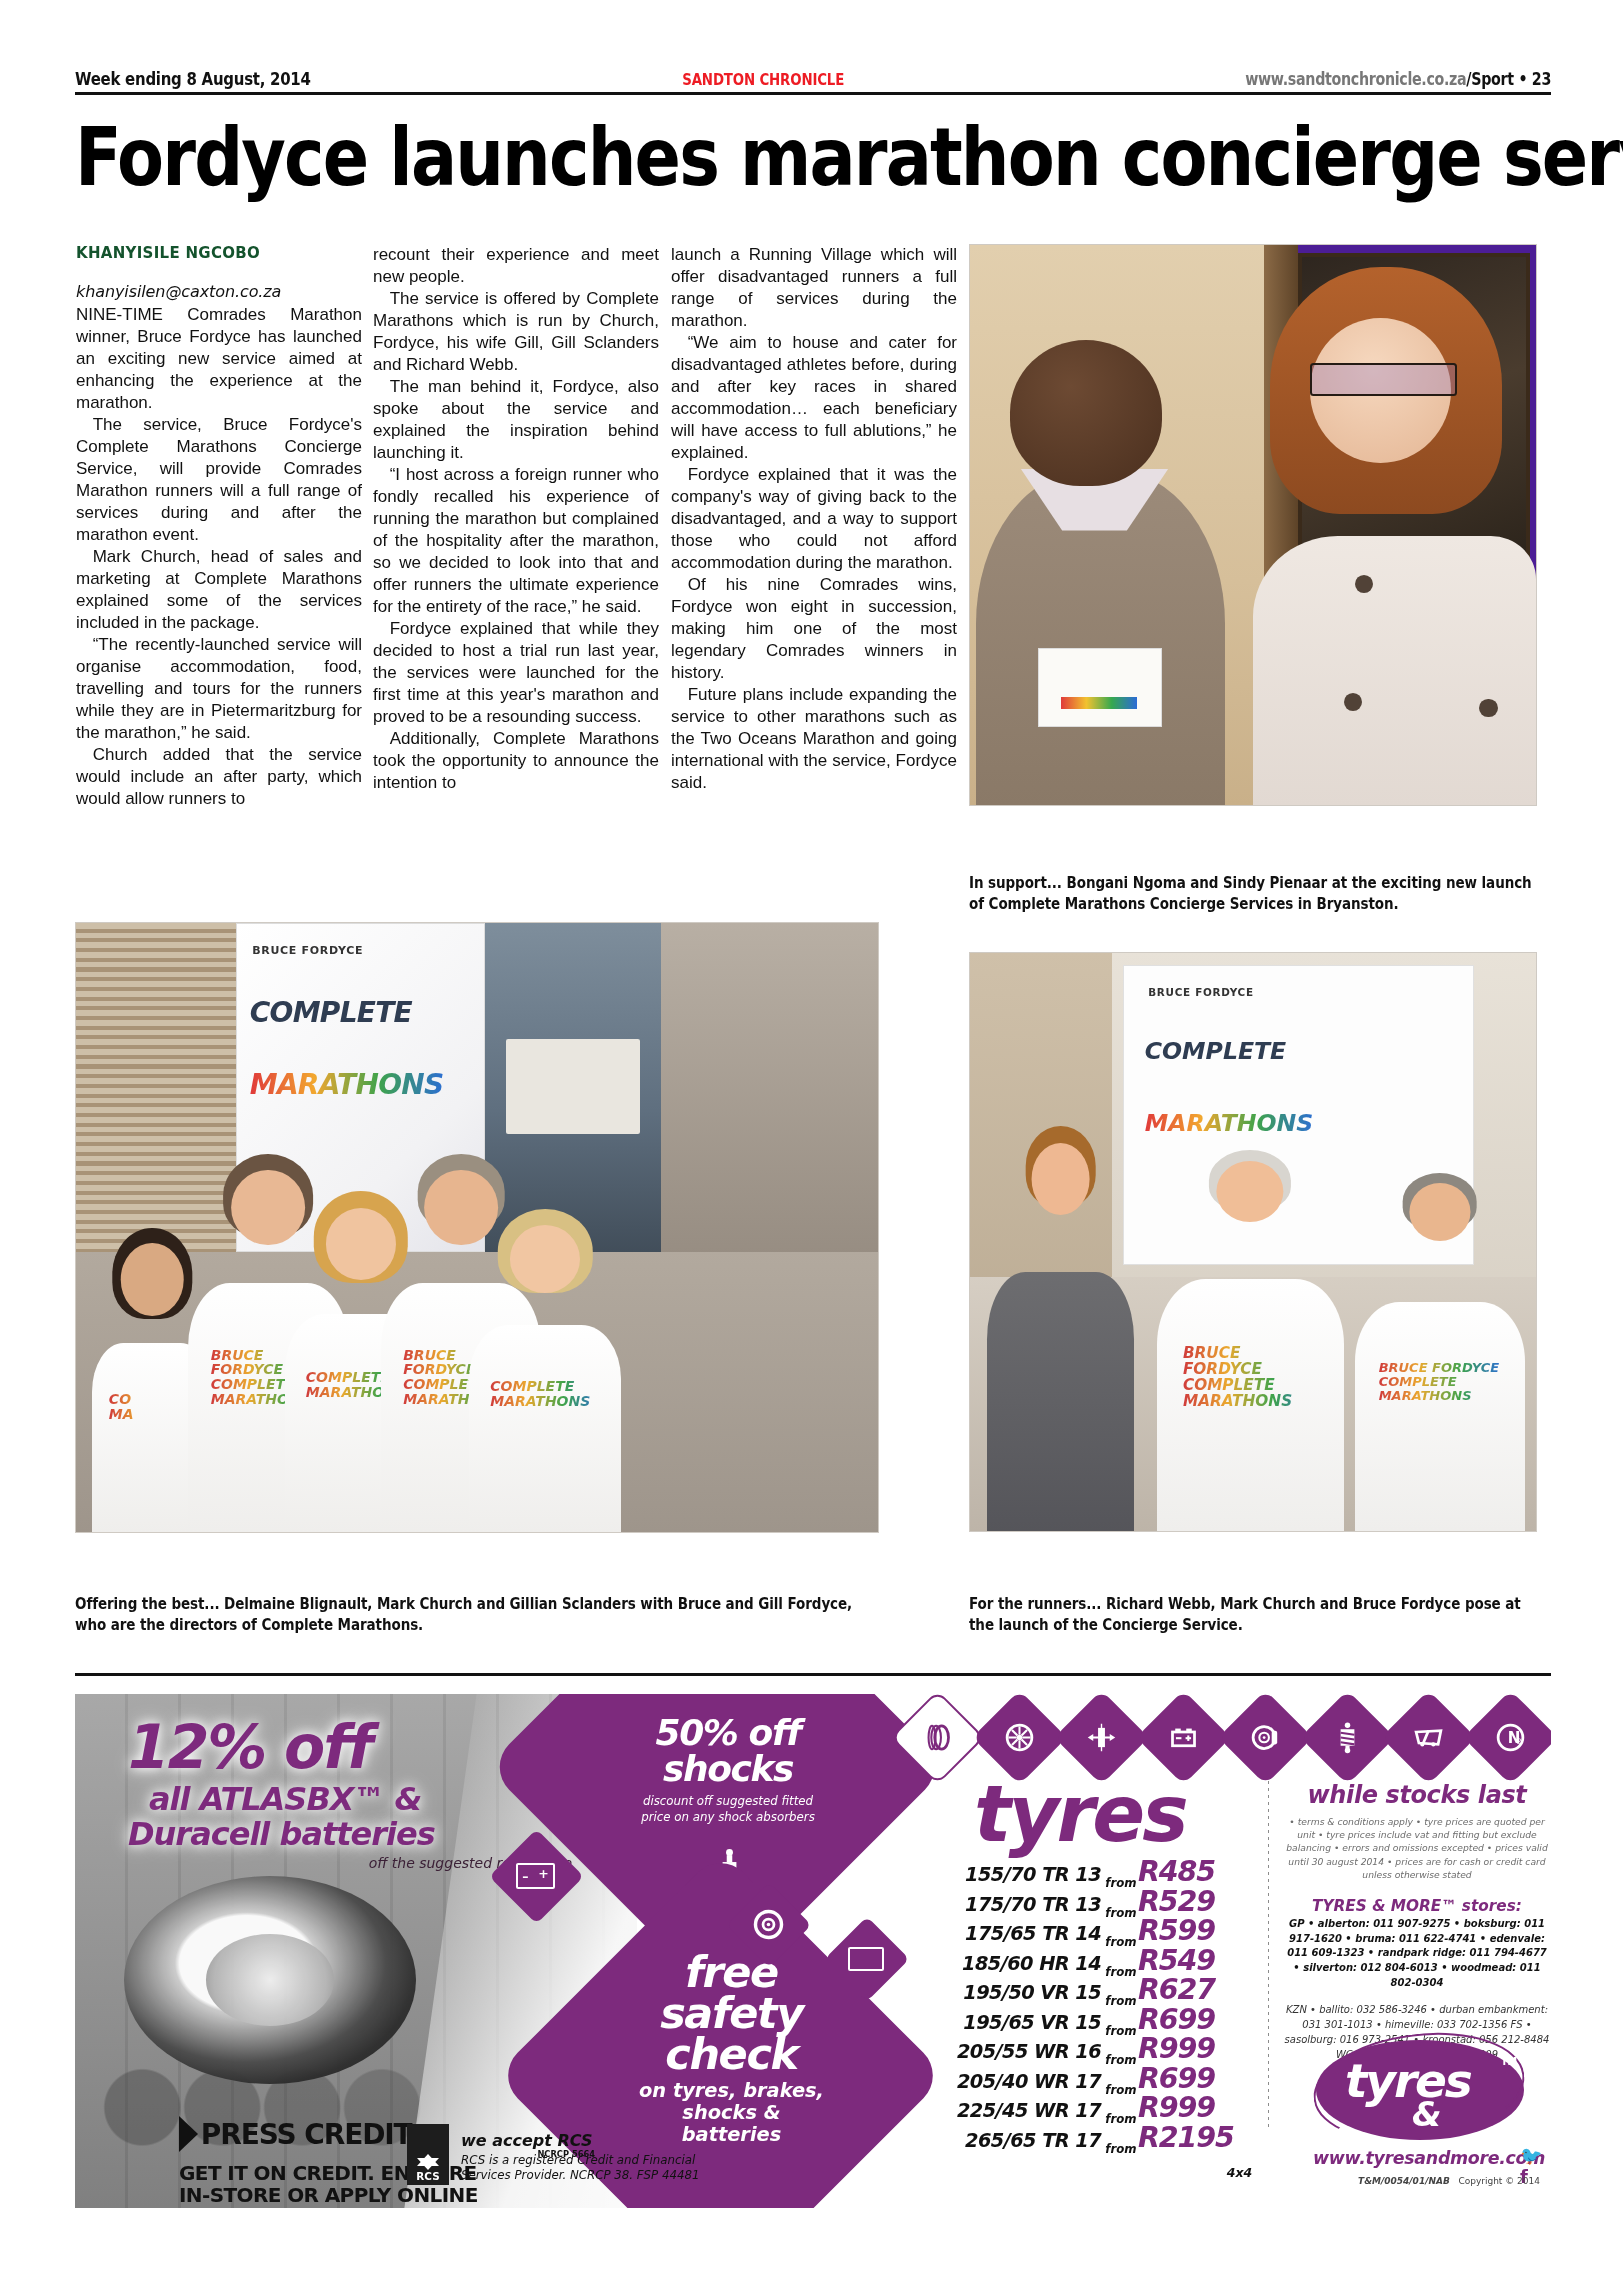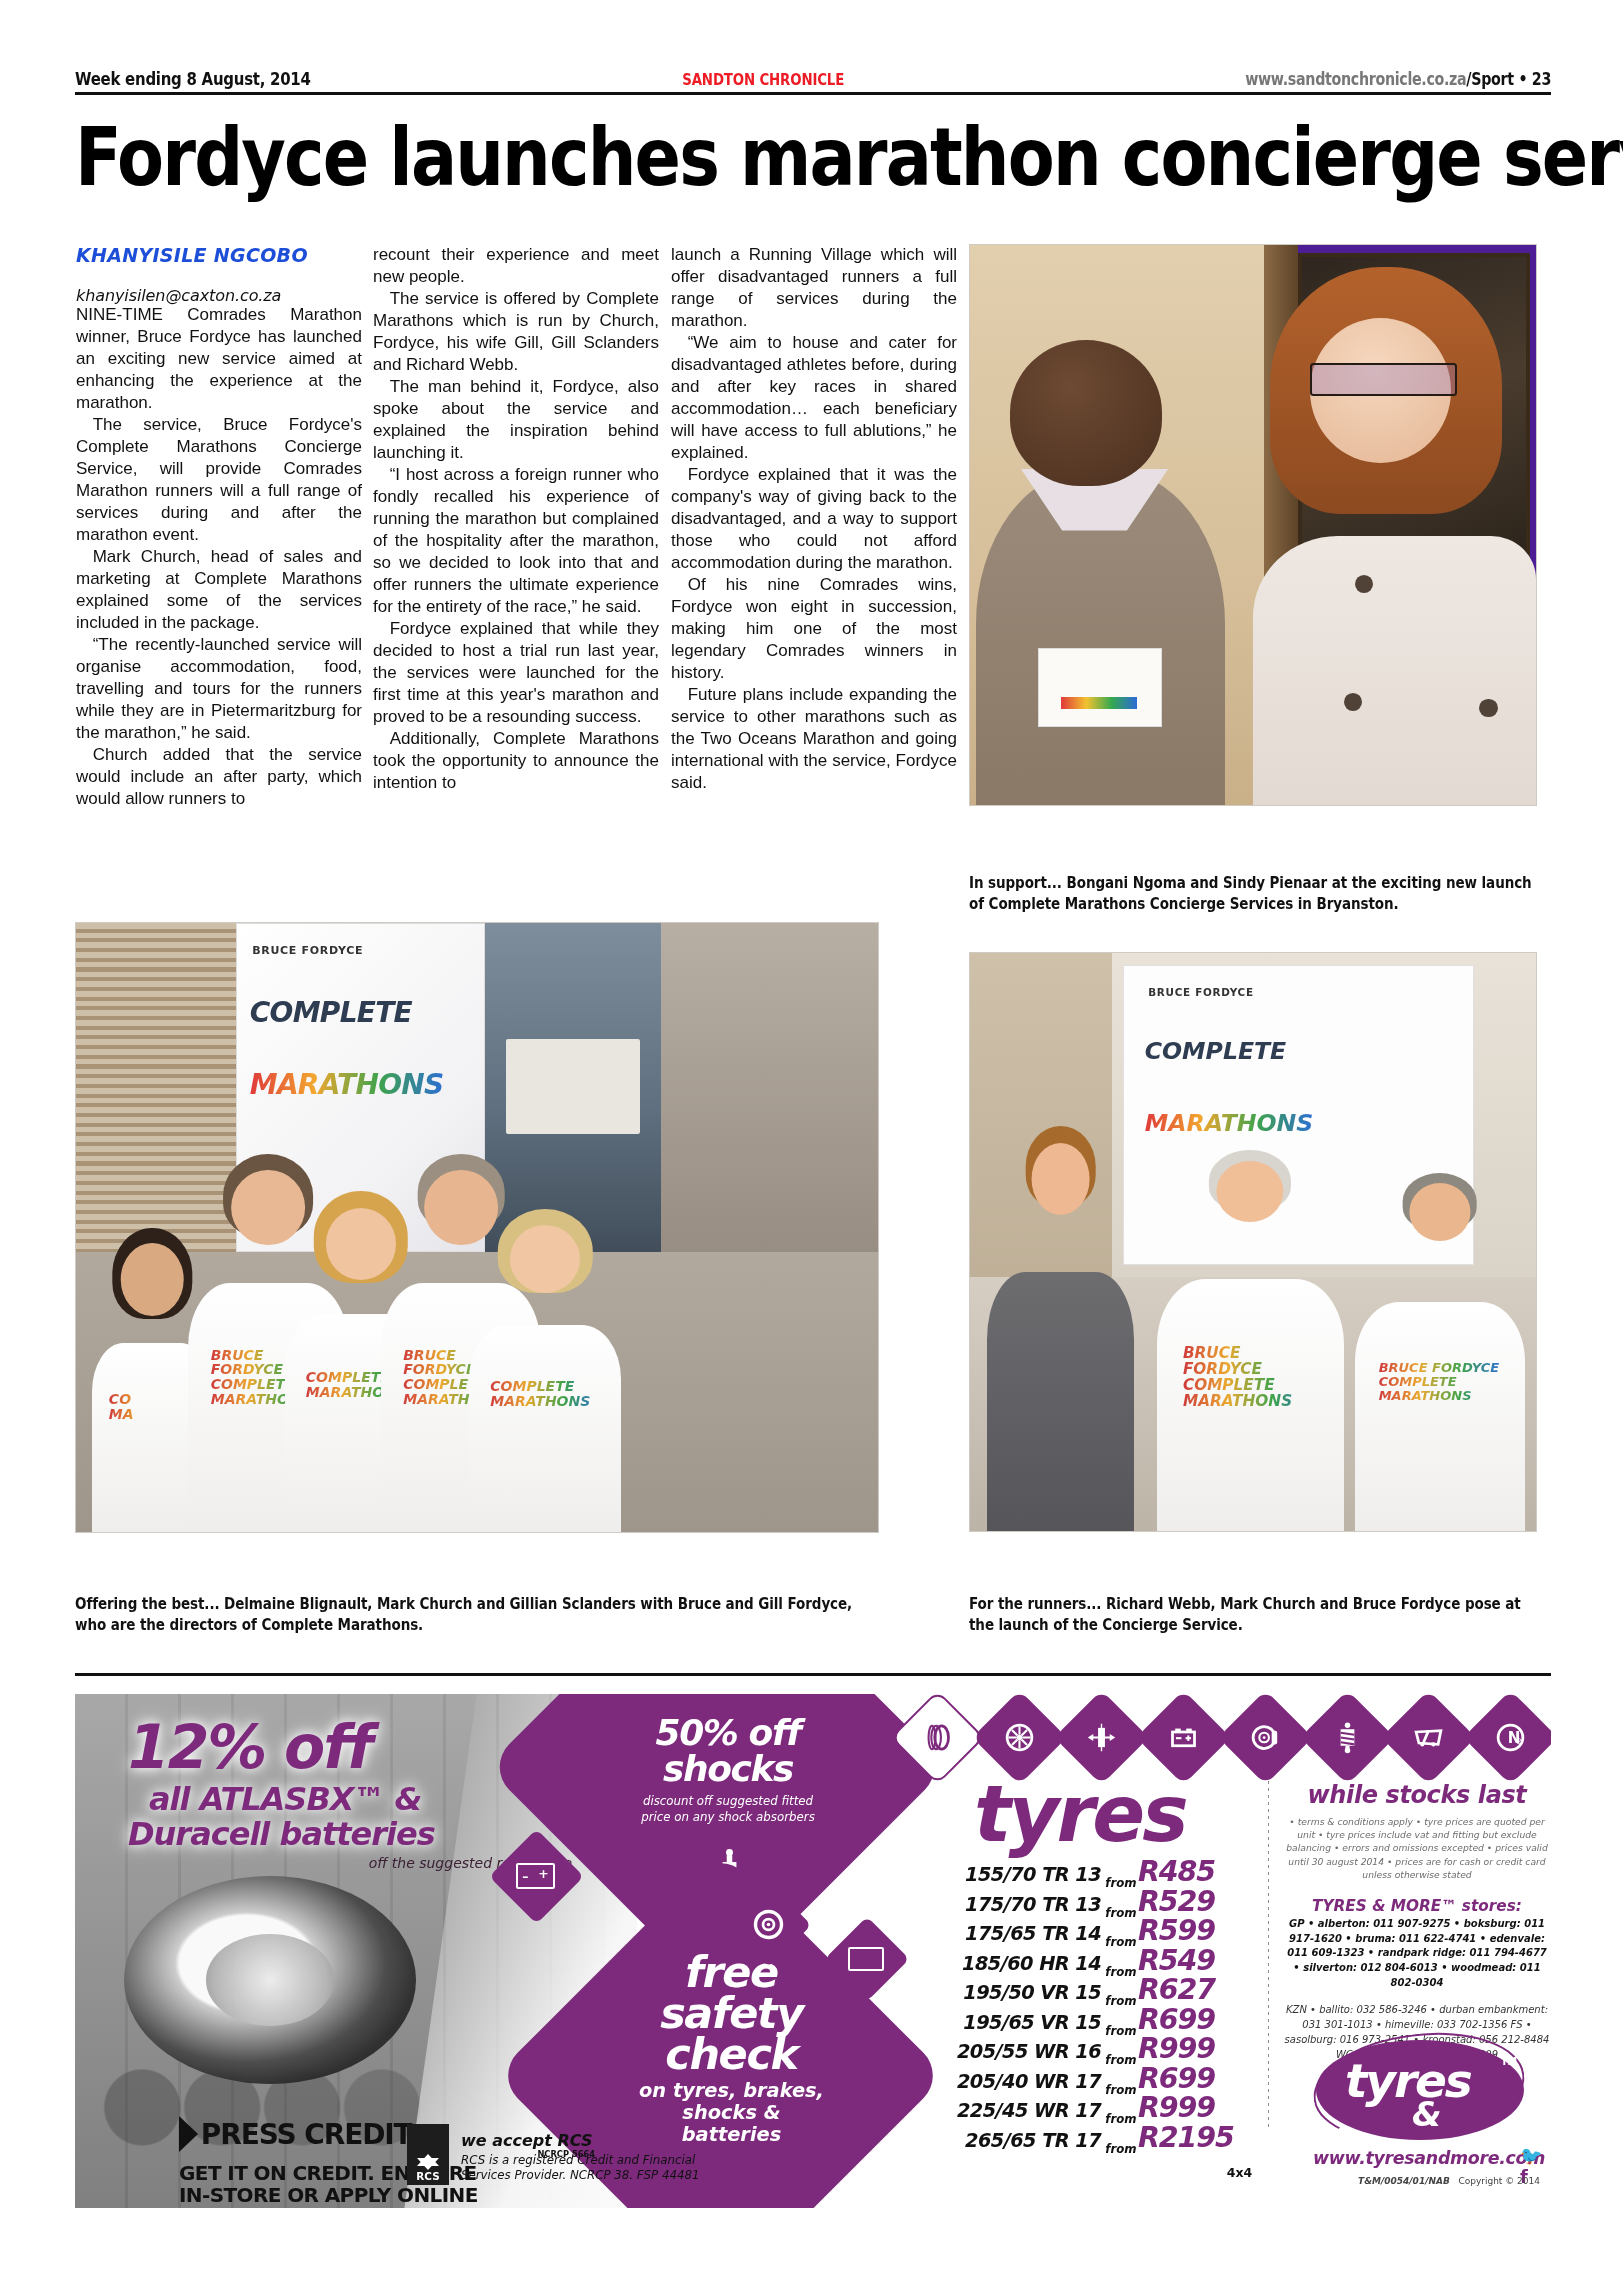--- a/index.html
+++ b/index.html
@@ -79,24 +79,23 @@
 
   
   .byline {
     position: absolute;
     left: 76px; top: 244px;
     width: 292px;
   }
   .byline-name {
     font-family: "DejaVu Sans", sans-serif;
     font-weight: bold;
-    font-size: 19px;
+    font-size: 15px;
     letter-spacing: 0.3px;
-    color: #1d4ed8;
-    font-style: italic;
+    color: #14532d;
   }
   .byline-email {
     font-family: "DejaVu Sans", sans-serif;
     font-style: italic;
     font-size: 16px;
     color: #111;
     margin-top: 20px;
     letter-spacing: -0.1px;
   }
 
@@ -345,21 +344,21 @@
     position:relative; height:29.5px; display:flex; align-items:baseline;
     justify-content:flex-end; font-family:"DejaVu Sans",sans-serif;
     font-style:italic; font-weight:bold;
   }
   .price-size { font-size:19.4px; color:#111; letter-spacing:-0.6px; white-space:nowrap; }
   .price-from { font-size:11.8px; color:#111; margin-left:4.2px; margin-right:1.4px;
     position:relative; top:6.2px; }
   .price-val { font-size:28.5px; color:#7d2a7d; letter-spacing:-1.1px;
     min-width:117px; text-align:left; }
   .price-4x4 { position:absolute; right:2.8px; top:310px; font-size:12.5px;
-    font-family:"DejaVu Sans",sans-serif; font-weight:bold; color:#111; }
+    font-family:"DejaVu Sans",sans-serif; font-style:italic; font-weight:bold; color:#111; }
 
   .dotted-sep {
     position:absolute; left:1193px; top:87px; width:1.4px; height:347px;
     background: repeating-linear-gradient(180deg,#8c8c8c 0 2.8px, rgba(0,0,0,0) 2.8px 7px);
   }
 
   
   .ad-right { position:absolute; left:1208px; top:87px; width:268px; text-align:center; }
   .stocks {
     font-family:"DejaVu Sans",sans-serif; font-style:italic; font-weight:bold;

